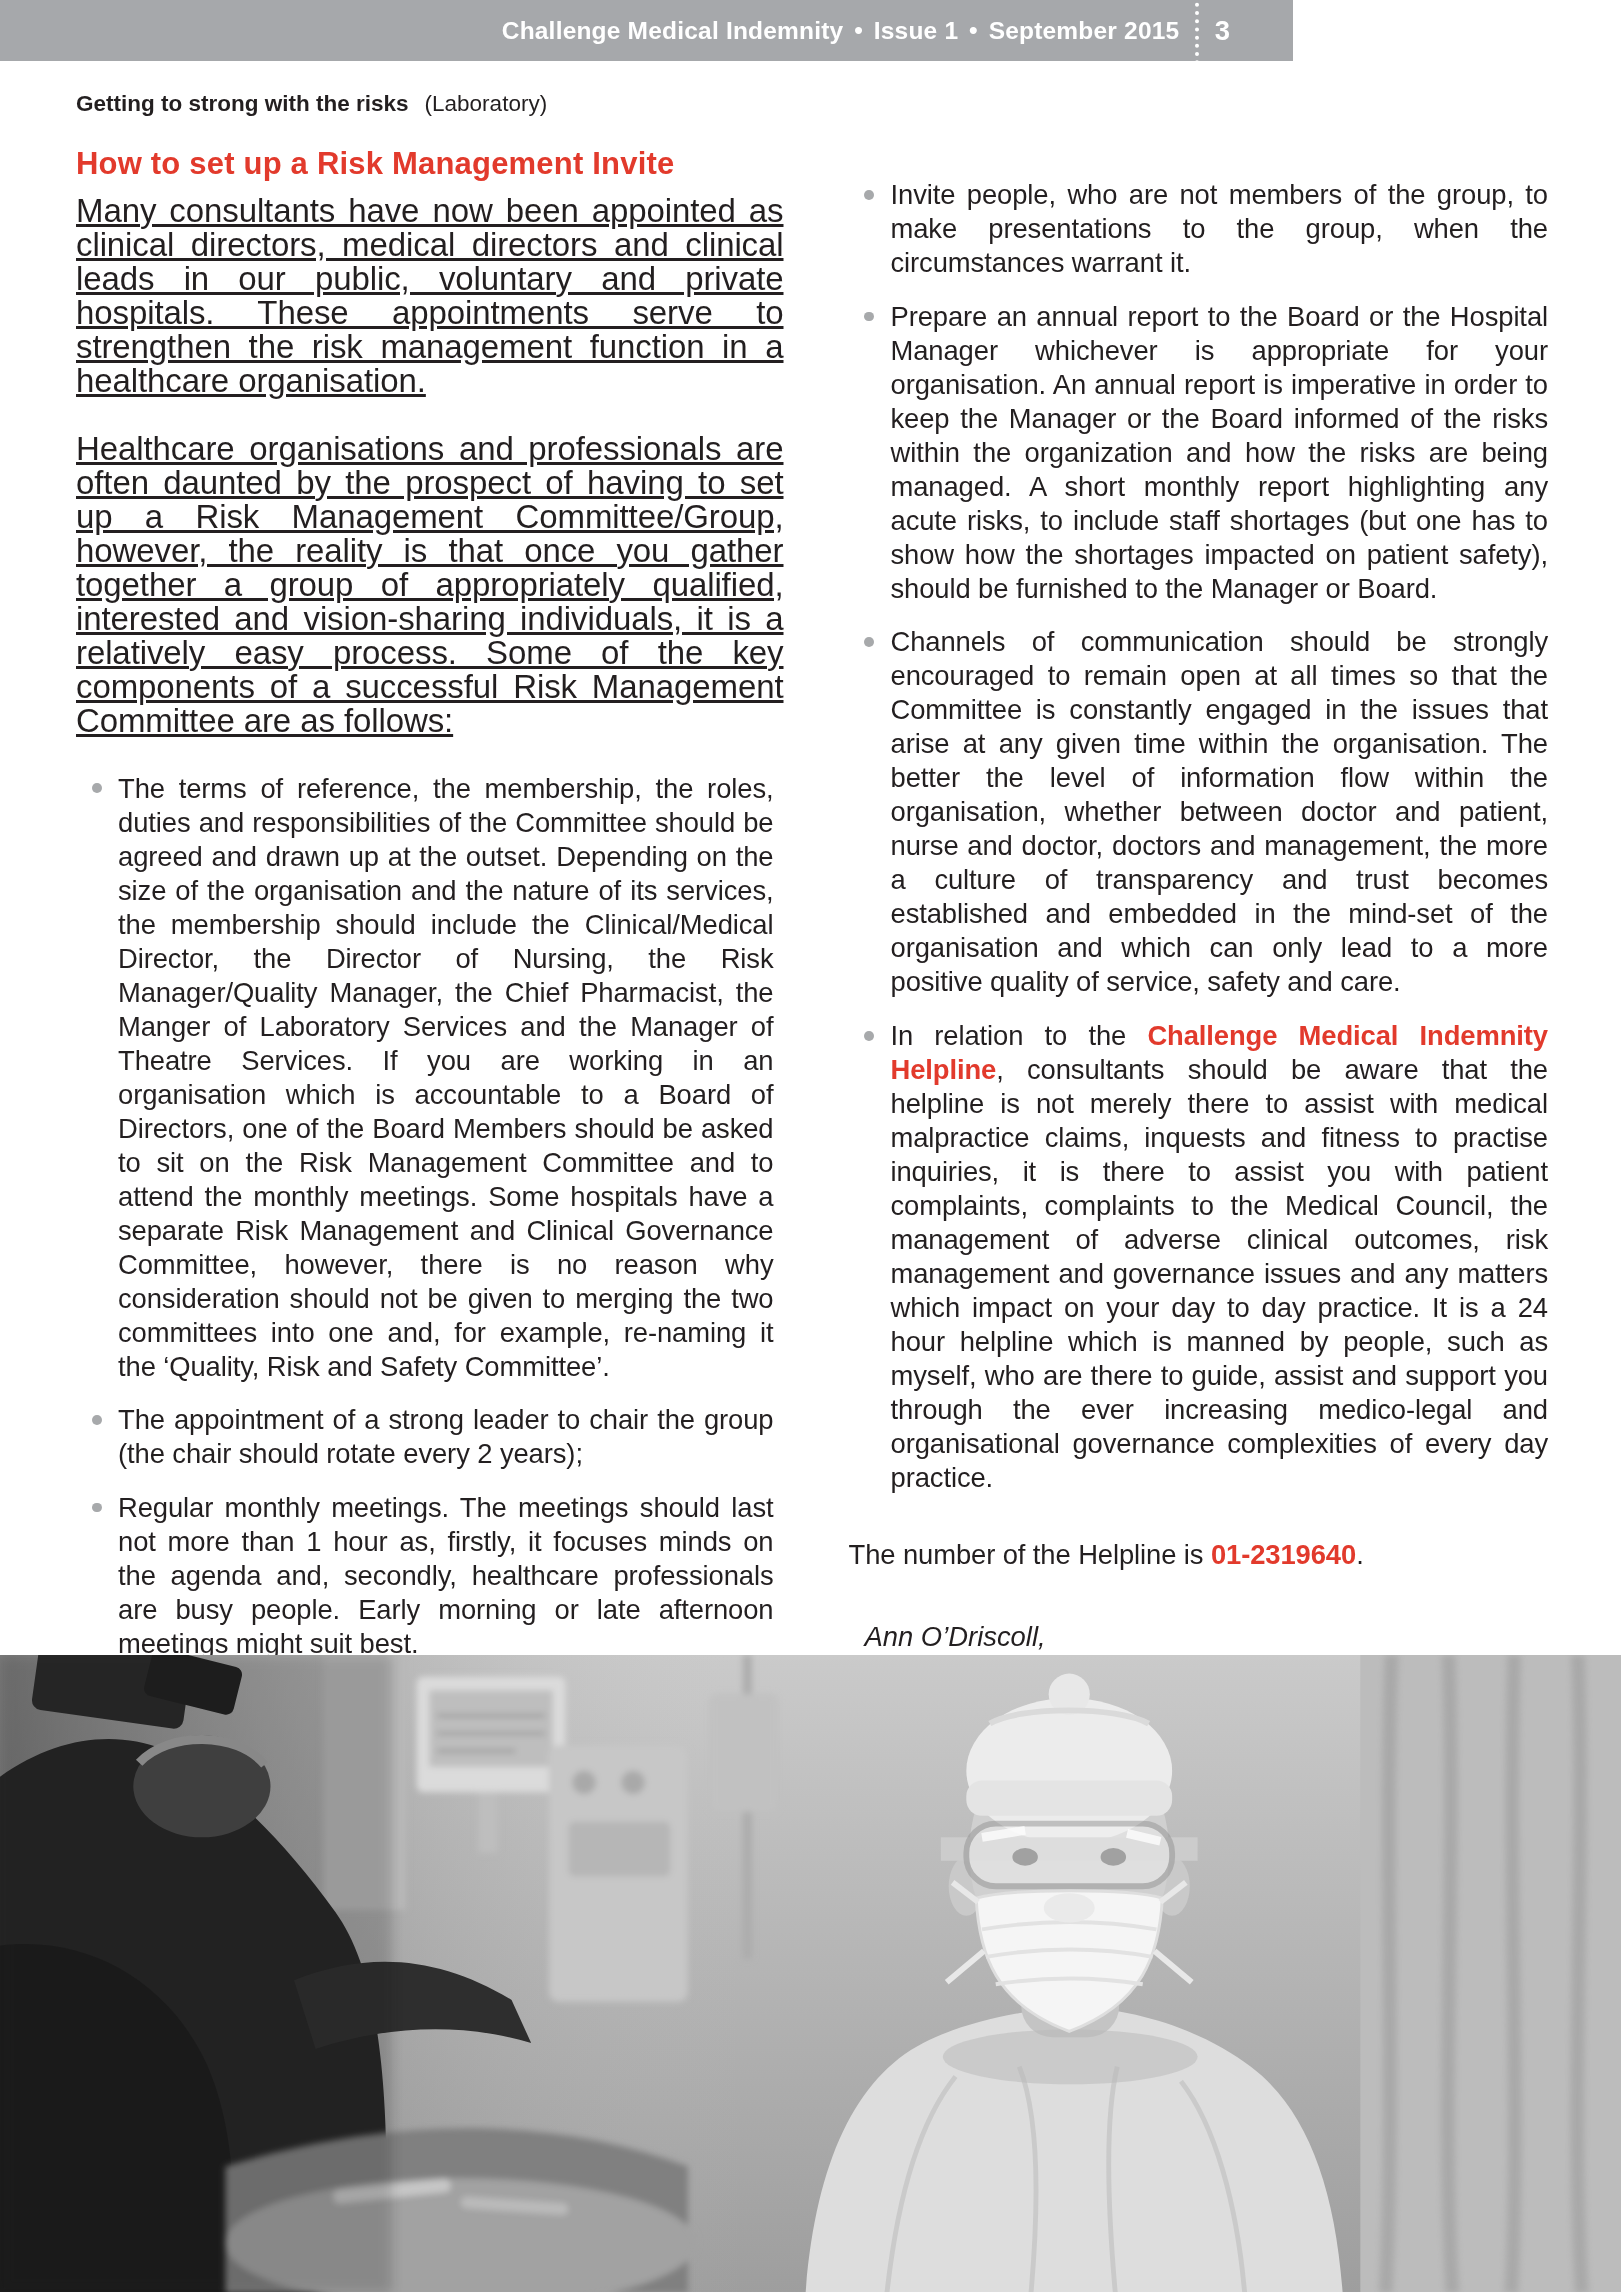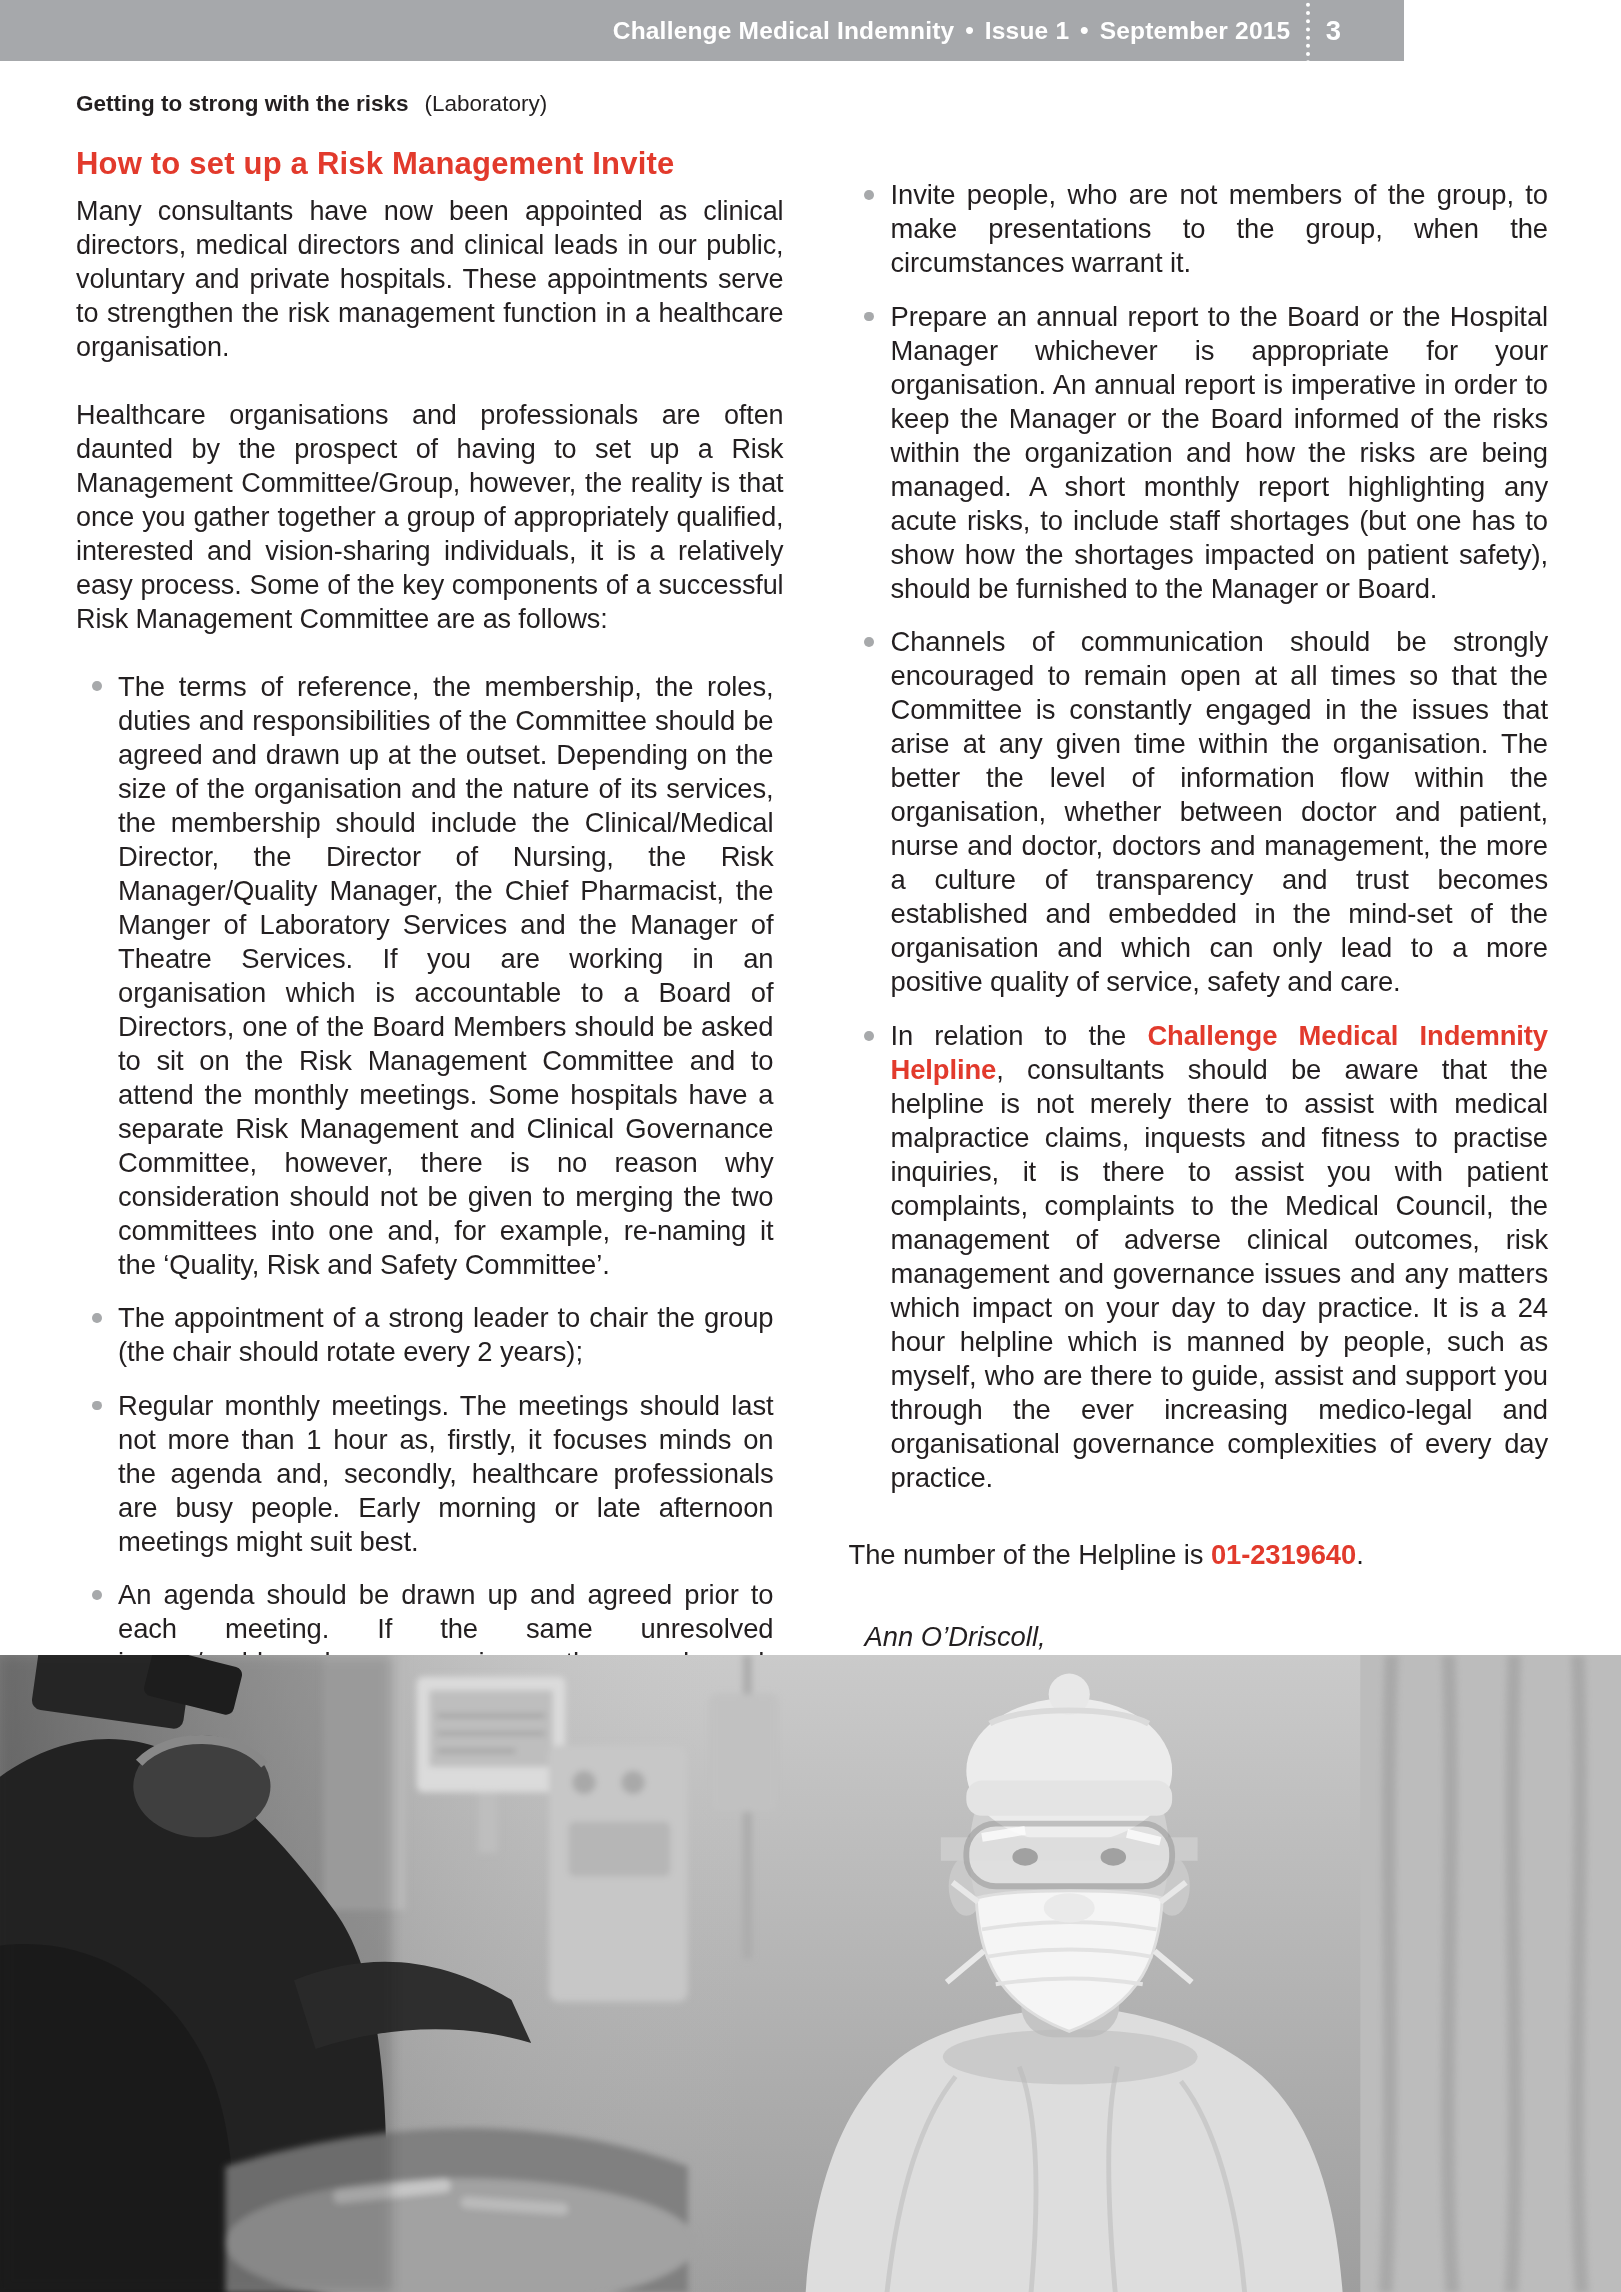--- a/index.html
+++ b/index.html
@@ -3,21 +3,21 @@
 <meta charset="utf-8">
 <style>
   html,body { margin:0; padding:0; background:#e8e8e8; }
   .page {
     position:relative; width:1621px; height:2293px; margin:0 auto;
     background:#ffffff; overflow:hidden;
     font-family:"Liberation Sans", sans-serif; color:#231f20;
   }
   
   .header-bar {
-    position:absolute; top:0; left:0; width:1404px; height:61px;
+    position:absolute; top:0; left:0; width:1293px; height:61px;
     background:#a6a8ab; overflow:visible;
   }
   .header-inner {
     position:absolute; top:0; right:63px; height:61px;
     display:flex; align-items:center; gap:15.7px;
   }
   .header-meta {
     color:#ffffff; font-weight:bold; font-size:24.5px; letter-spacing:0.2px;
     display:flex; gap:10.8px; white-space:nowrap;
   }
@@ -33,22 +33,22 @@
   .section-continued { margin-left:9.8px; font-weight:normal; }
   .columns { display:flex; margin-top:27.4px; }
   .col-left  { width:708px; }
   .col-gap   { width:65px; flex:none; }
   .col-right { width:710px; padding-top:23.5px; box-sizing:border-box; }
   .article-heading {
     margin:0 0 11.8px 0; font-size:31px; line-height:37px; font-weight:bold;
     color:#e23a2c; white-space:nowrap; letter-spacing:0.2px;
   }
   .body-par {
-    margin:0 0 34px 0; font-size:27px; line-height:34px;
-    text-align:justify; letter-spacing:-0.1px;
+    margin:0 0 34px 0; font-size:33px; line-height:34px;
+    text-align:justify; letter-spacing:-0.1px;text-decoration:underline;
   }
   ul.bullets { list-style:none; margin:10px; padding:0; }
   ul.bullets li {
     position:relative; padding-left:32px; margin:0 0 19.6px 0;
     font-size:27.4px; line-height:34px; text-align:justify; letter-spacing:-0.1px;
   }
   .dot {
     position:absolute; left:5.9px; top:11.8px; width:9.8px; height:9.8px;
     border-radius:50%; background:#a7a9ab;
   }

